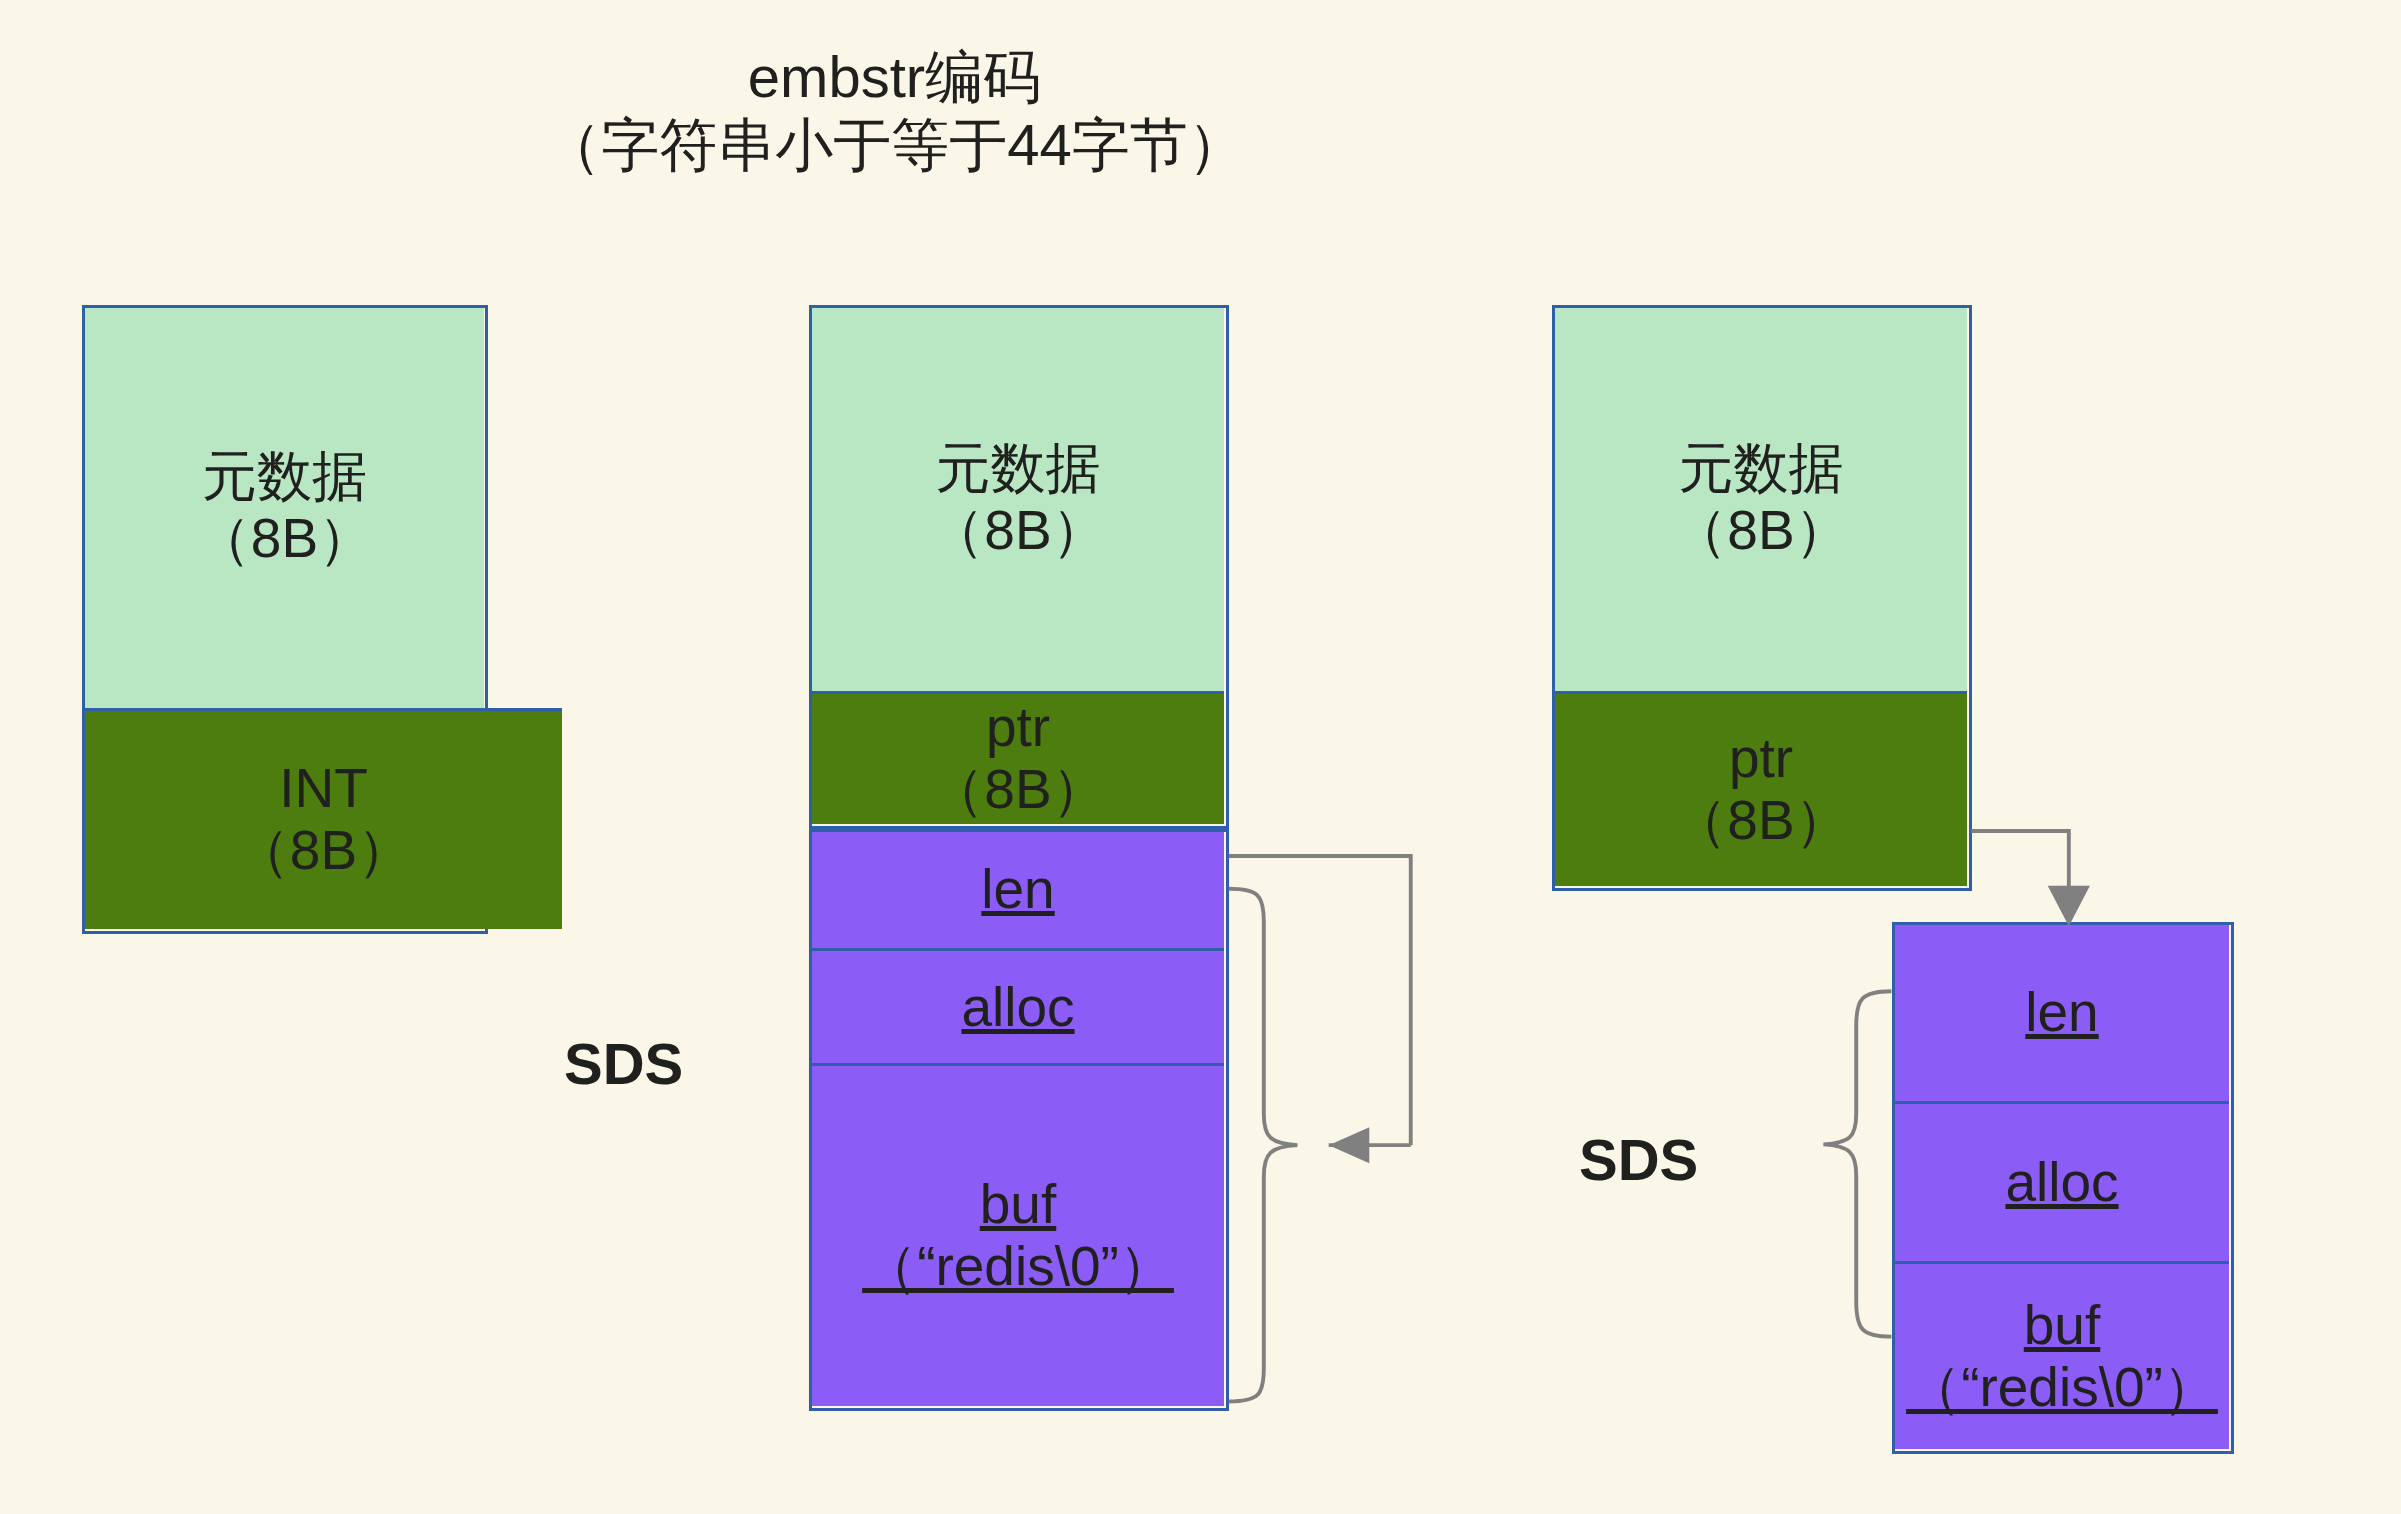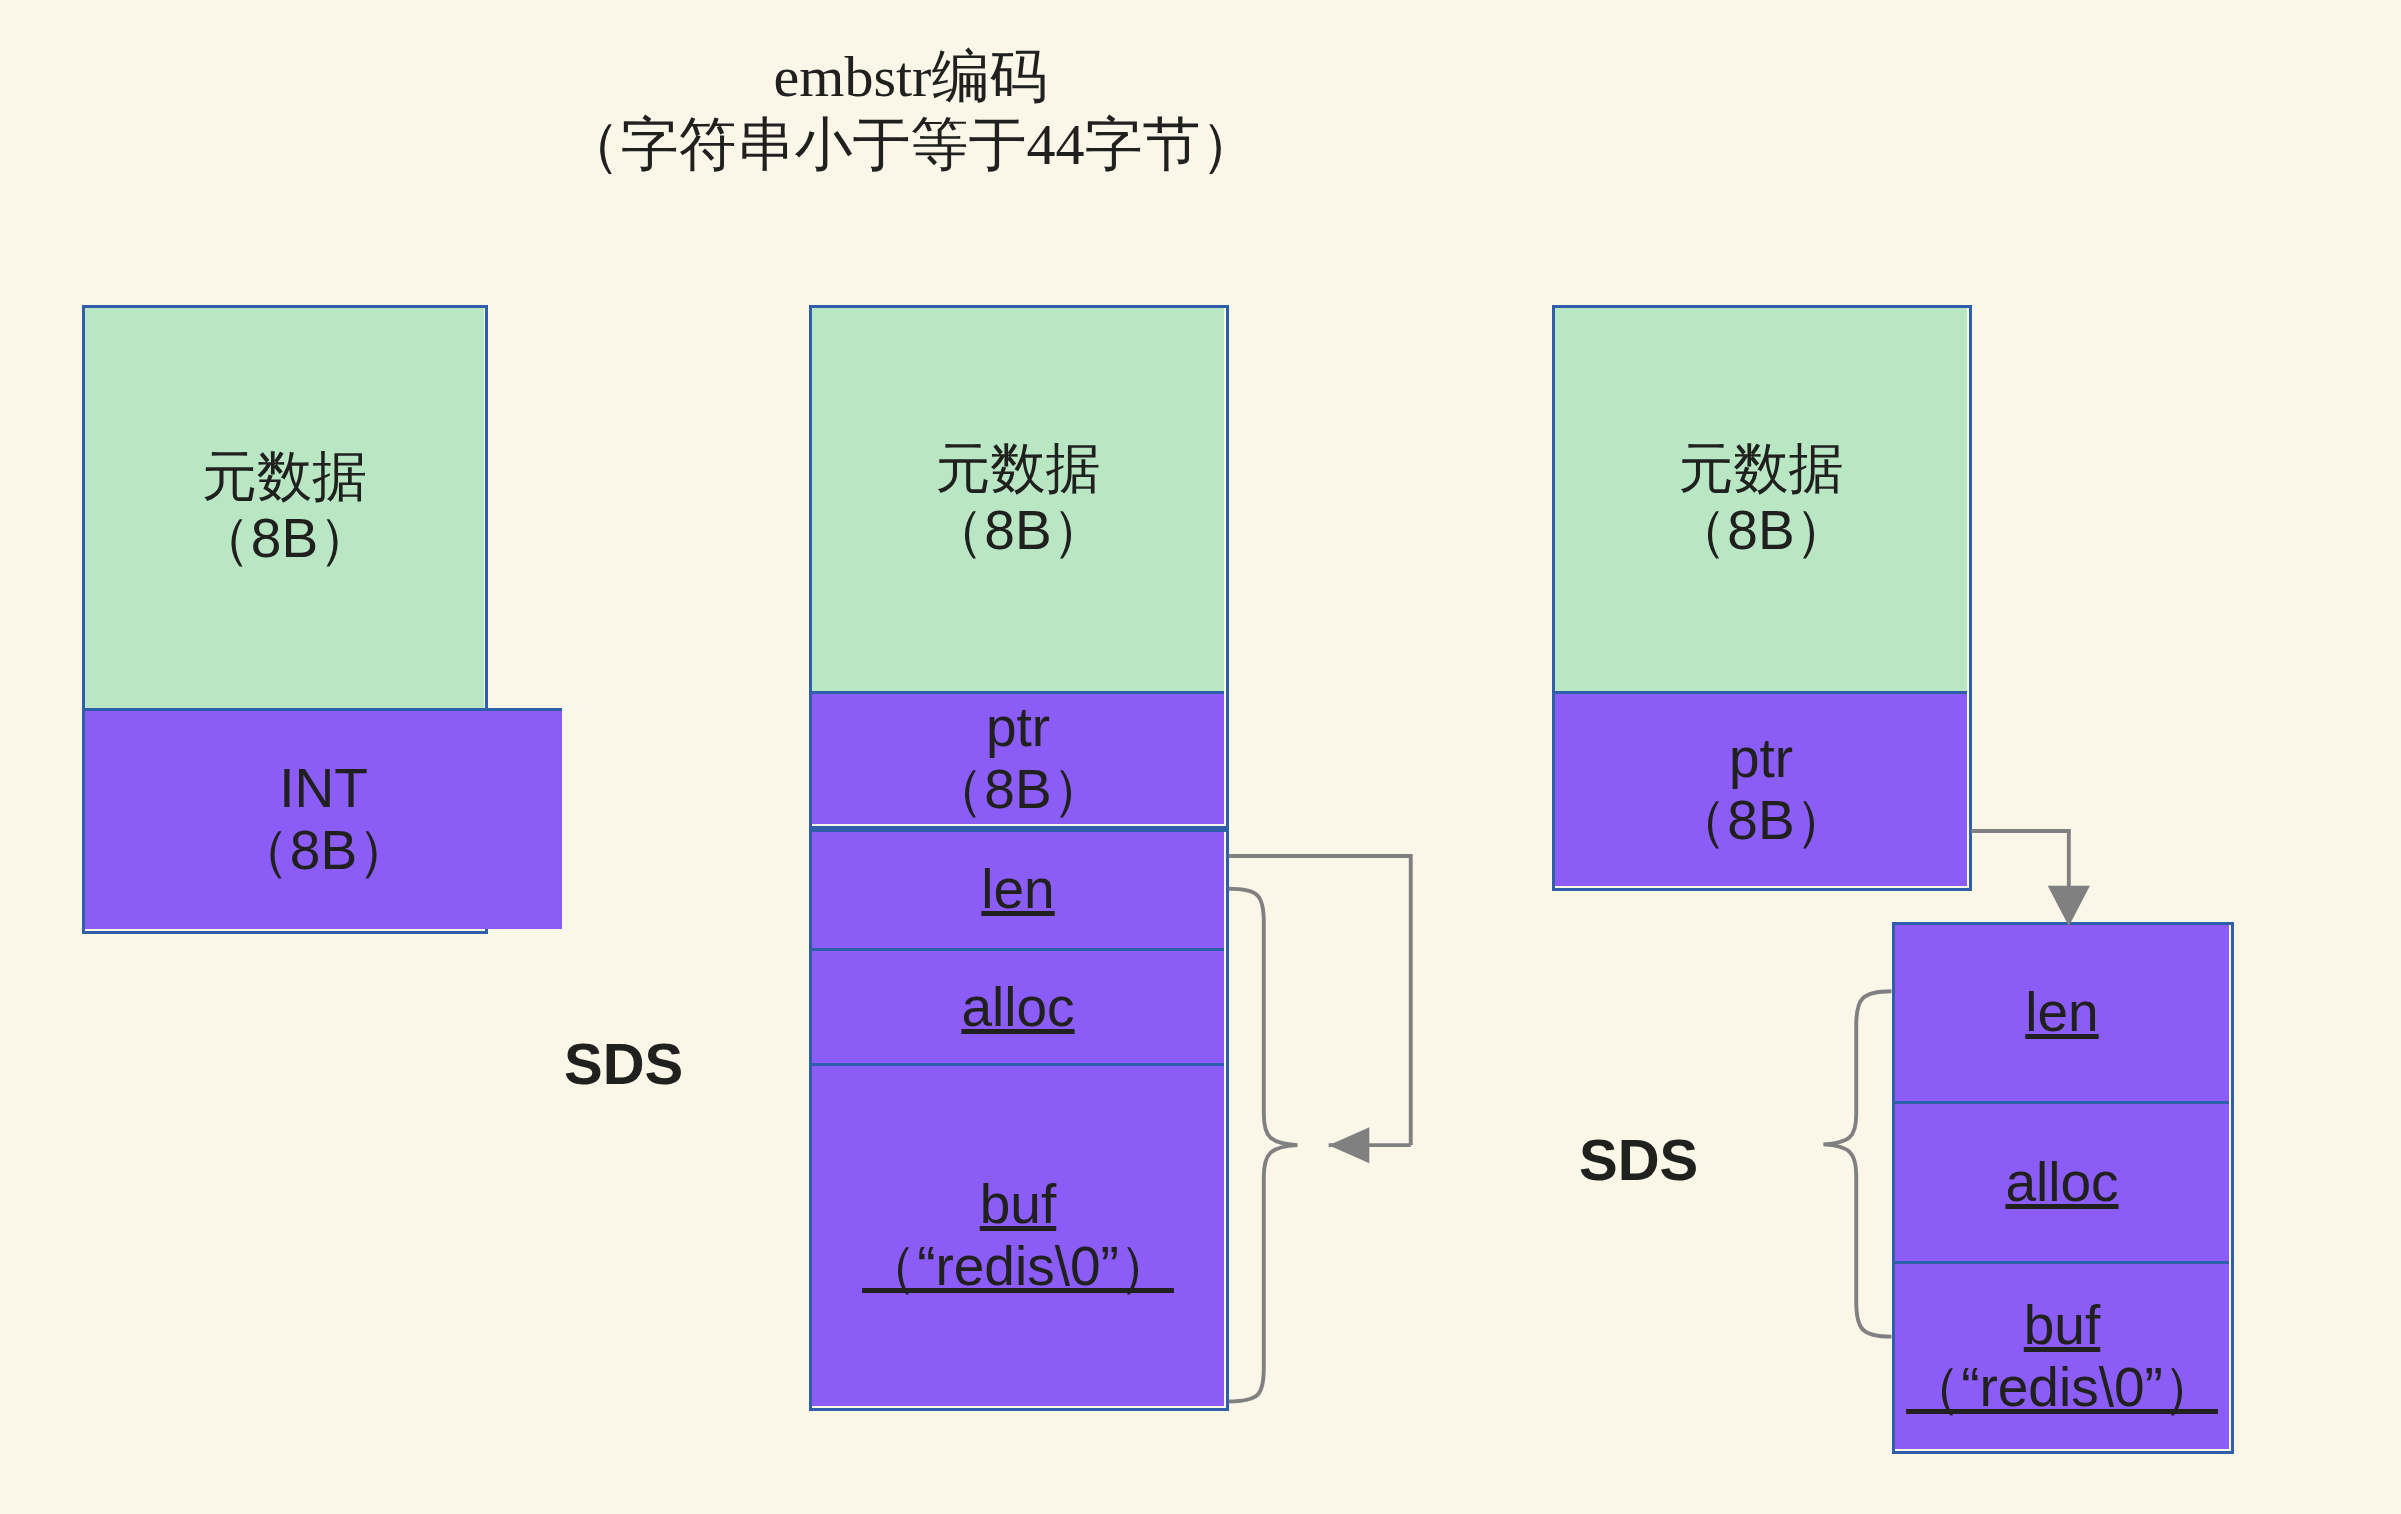--- a/index.html
+++ b/index.html
@@ -38,21 +38,21 @@
     flex-direction:column;
     align-items:center;
     justify-content:center;
     font-size:55px;
     line-height:1.12;
     color:#20201e;
     white-space:nowrap;
   }
   .cell .l2{display:block;}
   .green{background:#b9e7c4;}
-  .yellow{background:#8b5cf6;}
+  .yellow{background:#4d7c0f;}
   .plain{background:#8b5cf6;text-decoration:underline;}
   .bt{border-top:3.9px solid #2e5fa8;}
 
   
   .sdslabel{
     position:absolute;
     font-size:58px;
     color:#20201e;
     white-space:nowrap;
     font-weight:bold;
@@ -61,21 +61,21 @@
   svg.overlay{position:absolute;left:0;top:0;width:2401px;height:1515px;pointer-events:none;}
   svg.overlay path, svg.overlay line{fill:none;stroke:#808080;stroke-width:5;}
   svg.overlay polygon{fill:#808080;stroke:none;}
 </style>
 </head>
 <body>
 
 <div class="stage">
 
 
-  <div class="heading" style="left:504px; top:43px; width:813px;font-family:Liberation Serif, serif;">
+  <div class="heading" style="left:488px; top:43px; width:813px;">
     <div>embstr编码</div>
     <div>（字符串小于等于44字节）</div>
   </div>
 
 
   <div class="box" style="left:82px; top:305px; width:406px; height:629px;">
     <div class="cell green" style="left:0; top:0; width:399px; height:400px;">
       <span>元数据</span>
       <span class="l2">（8B）</span>
     </div>

